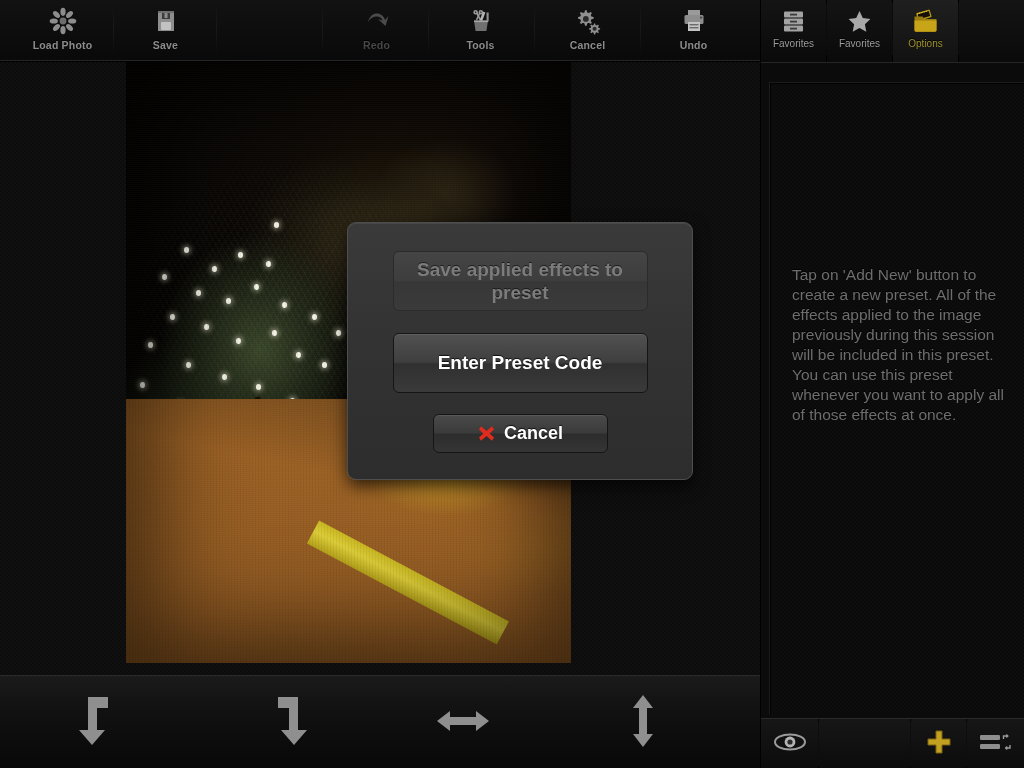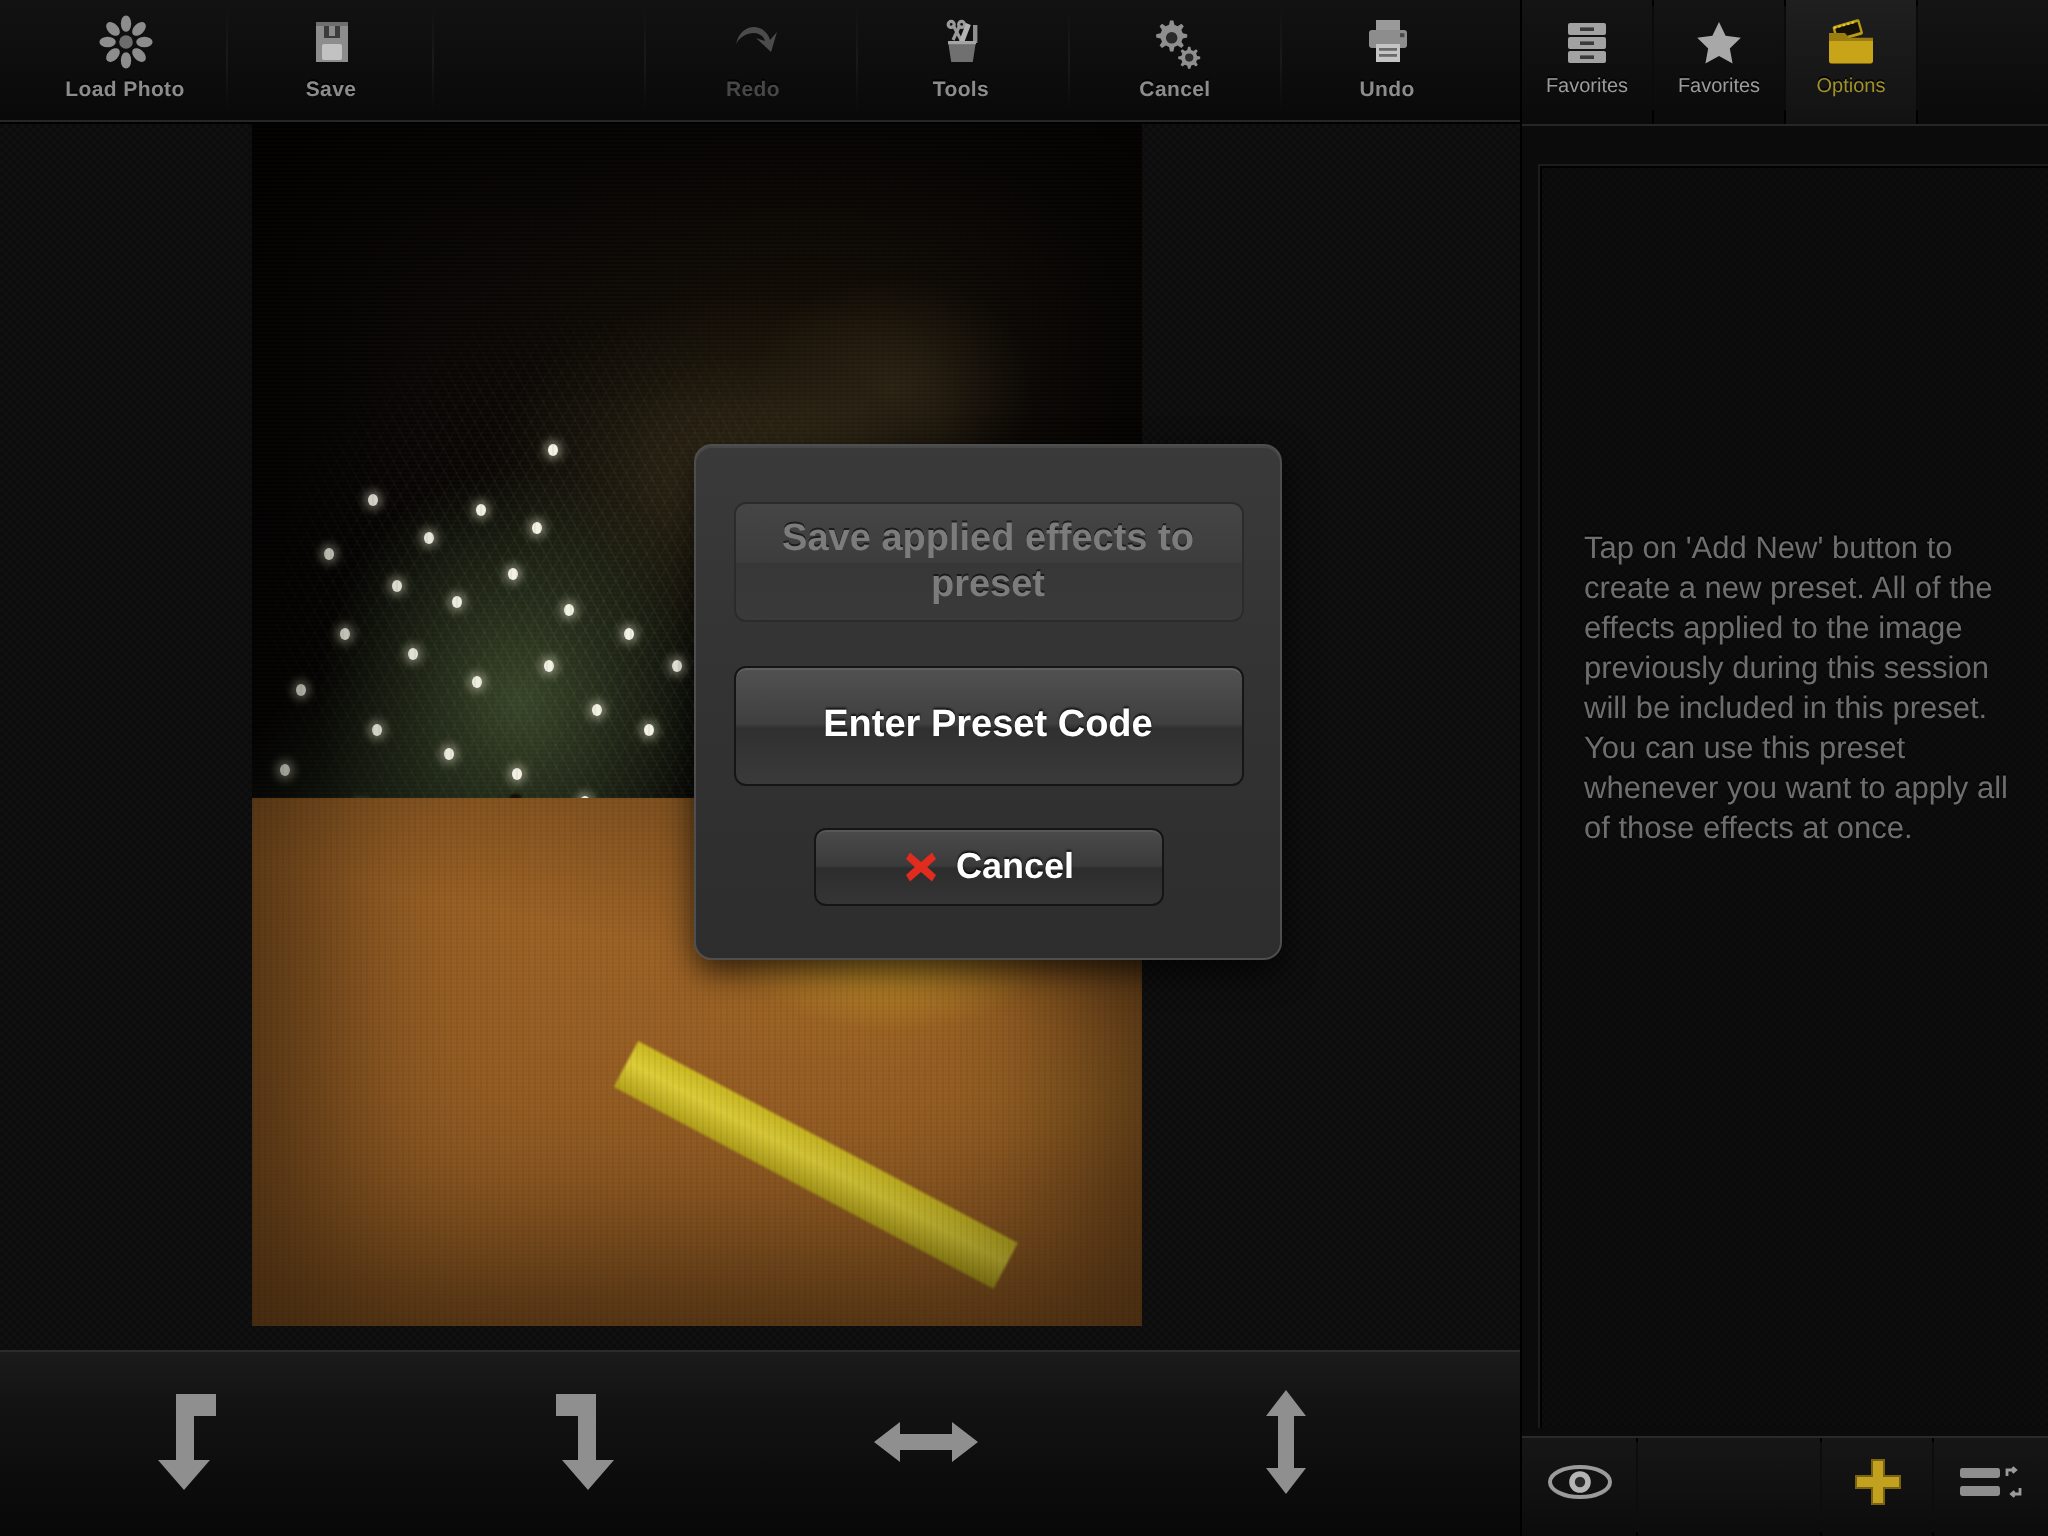--- a/index.html
+++ b/index.html
@@ -269,21 +269,21 @@
   .pbb.w58 { width: 58px; }
   .pbb.w92 { width: 92px; }
   .pbb.w56 { width: 56px; }
   .pbb.last { border-right: none; }
   .pbb.last::after { display: none; }
 
   
   #modal {
     position: absolute;
     left: 347px; top: 222px;
-    width: 294px; height: 258px;
+    width: 346px; height: 258px;
     background: linear-gradient(to bottom, #3a3a3a 0%, #333333 45%, #2d2d2d 100%);
     border: 1px solid #4e4e4e;
     border-radius: 9px;
     box-shadow: 0 6px 16px rgba(0,0,0,.70), 0 1px 0 rgba(255,255,255,.07) inset;
     display: flex;
     flex-direction: column;
     align-items: center;
     padding-top: 28px;
   }
   .dlg-btn {

